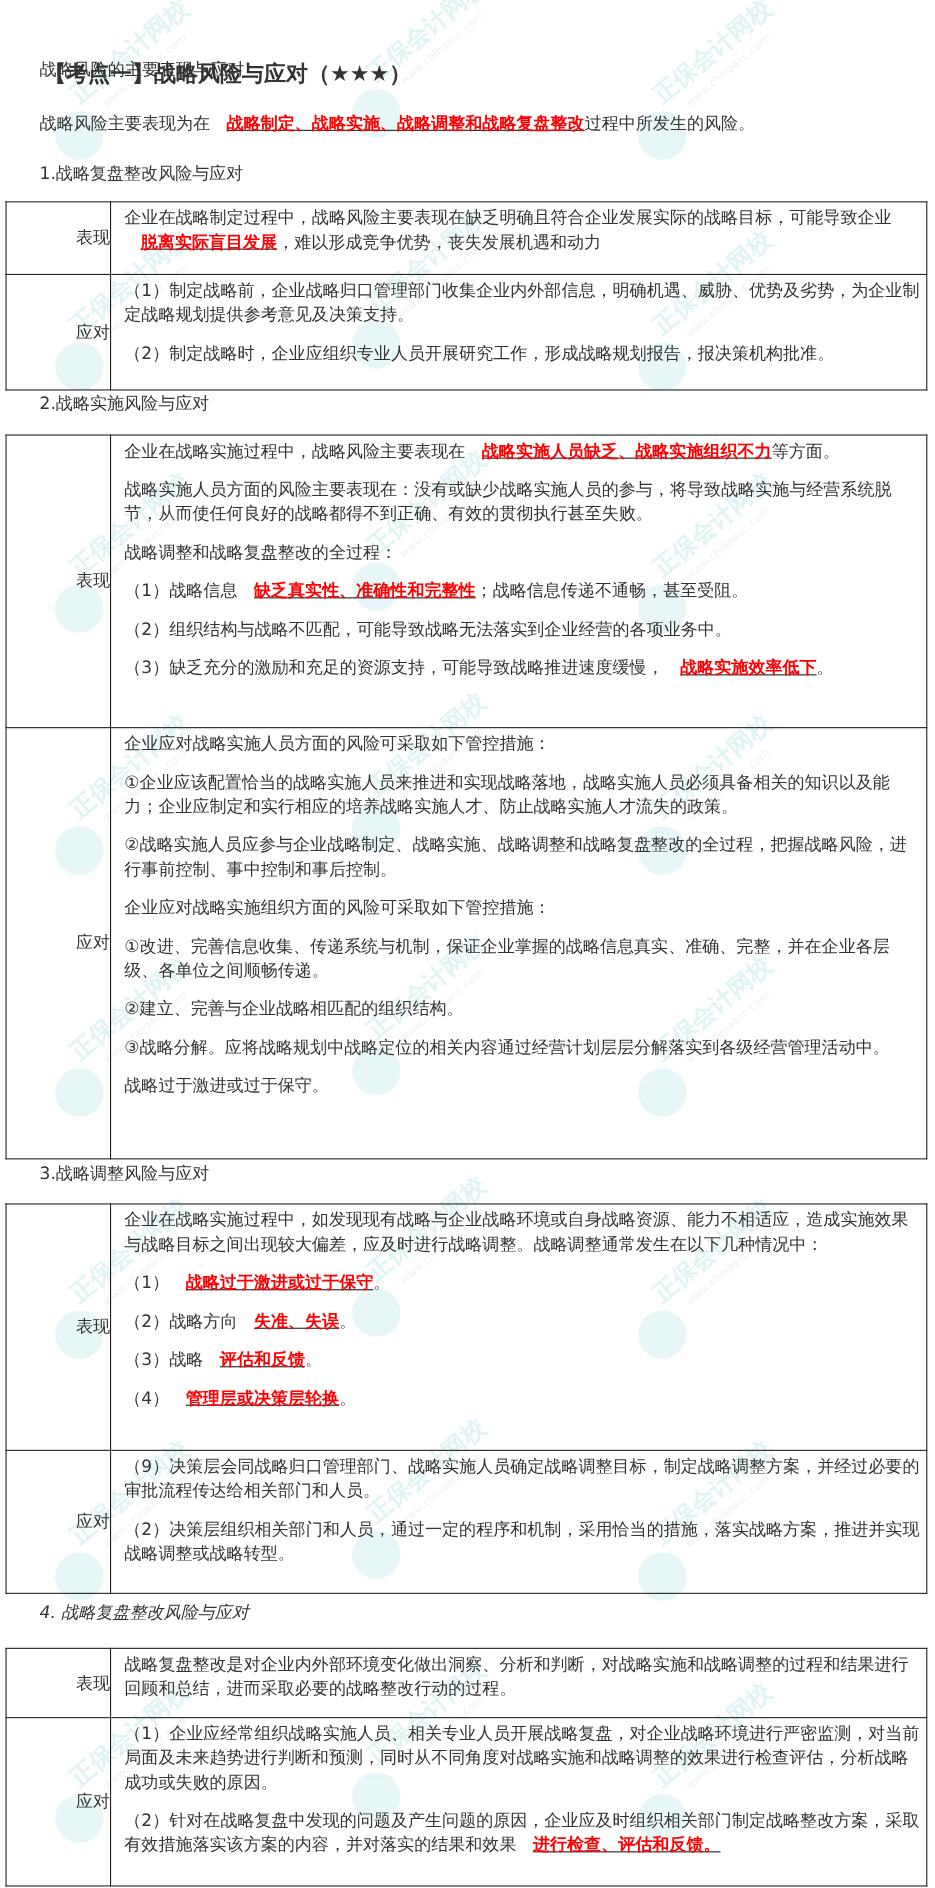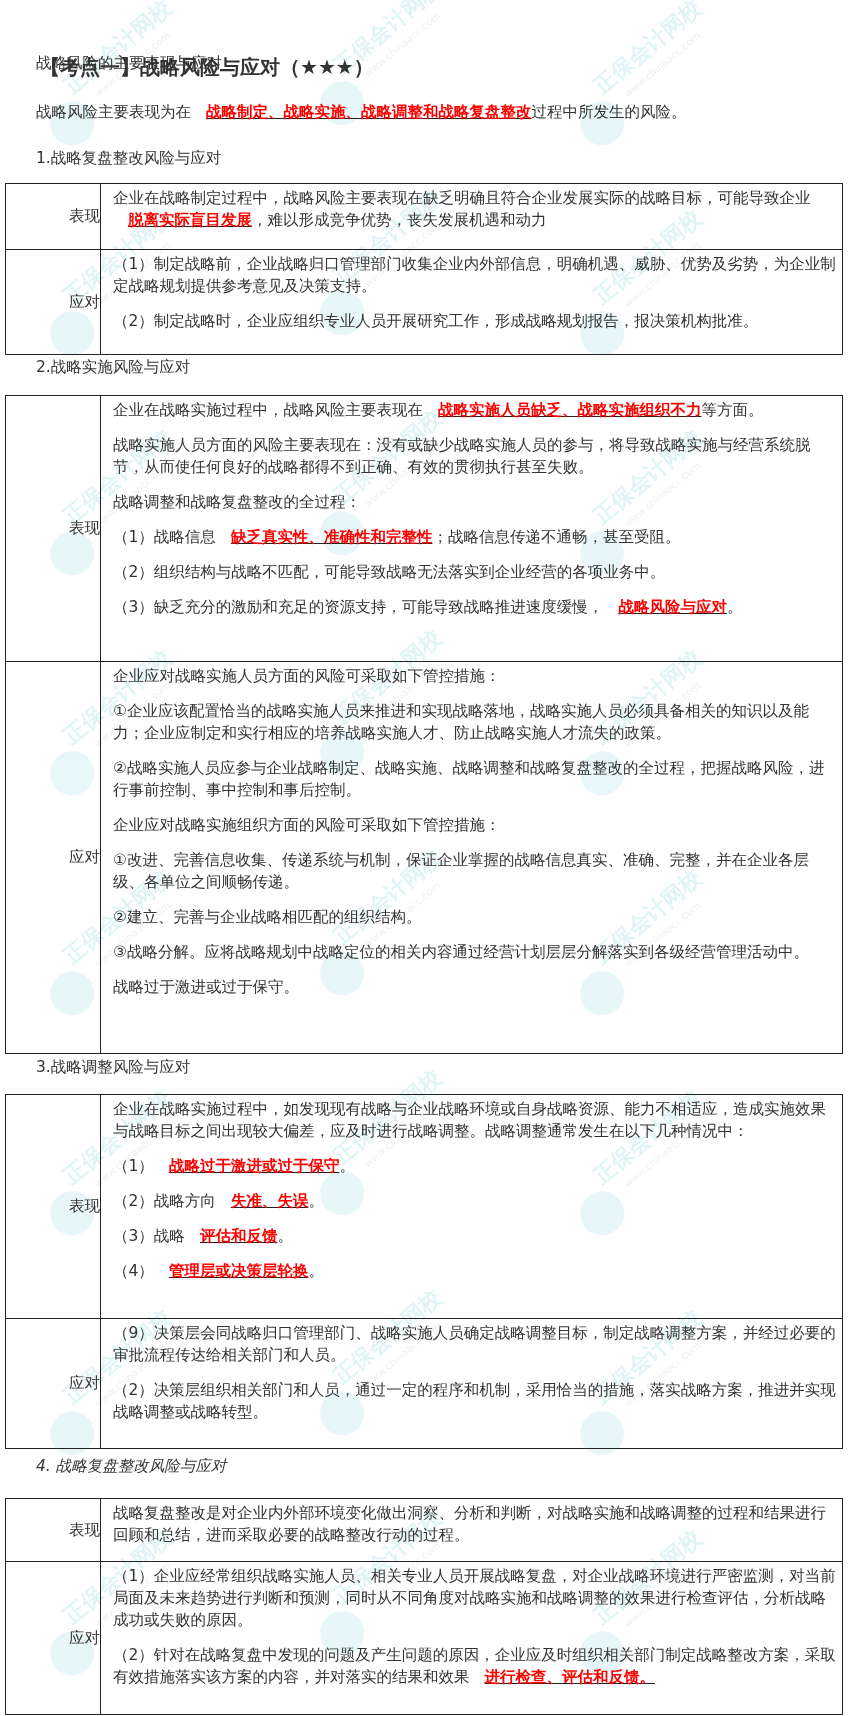--- a/index.html
+++ b/index.html
@@ -200,21 +200,21 @@
   <table class="tbl" style="top:395px;">
     <tbody>
         <tr style="height:266px;">
       <td class="lbl">表现</td>
       <td class="body">
             <p><span>企业在战略实施过程中，战略风险主要表现在</span><span class="red">战略实施人员缺乏、战略实施组织不力</span><span>等方面。</span></p>
             <p><span>战略实施人员方面的风险主要表现在：没有或缺少战略实施人员的参与，将导致战略实施与经营系统脱节，从而使任何良好的战略都得不到正确、有效的贯彻执行甚至失败。</span></p>
             <p><span>战略调整和战略复盘整改的全过程：</span></p>
             <p><span>（1）战略信息</span><span class="red">缺乏真实性、准确性和完整性</span><span>；战略信息传递不通畅，甚至受阻。</span></p>
             <p><span>（2）组织结构与战略不匹配，可能导致战略无法落实到企业经营的各项业务中。</span></p>
-            <p><span>（3）缺乏充分的激励和充足的资源支持，可能导致战略推进速度缓慢，</span><span class="red">战略风险与应对</span><span>。</span></p>
+            <p><span>（3）缺乏充分的激励和充足的资源支持，可能导致战略推进速度缓慢，</span><span class="red">战略实施效率低下</span><span>。</span></p>
           </td>
     </tr>
     <tr style="height:392px;">
       <td class="lbl">应对</td>
       <td class="body">
             <p><span>企业应对战略实施人员方面的风险可采取如下管控措施：</span></p>
             <p><span>①企业应该配置恰当的战略实施人员来推进和实现战略落地，战略实施人员必须具备相关的知识以及能力；企业应制定和实行相应的培养战略实施人才、防止战略实施人才流失的政策。</span></p>
             <p><span>②战略实施人员应参与企业战略制定、战略实施、战略调整和战略复盘整改的全过程，把握战略风险，进行事前控制、事中控制和事后控制。</span></p>
             <p><span>企业应对战略实施组织方面的风险可采取如下管控措施：</span></p>
             <p><span>①改进、完善信息收集、传递系统与机制，保证企业掌握的战略信息真实、准确、完整，并在企业各层级、各单位之间顺畅传递。</span></p>

